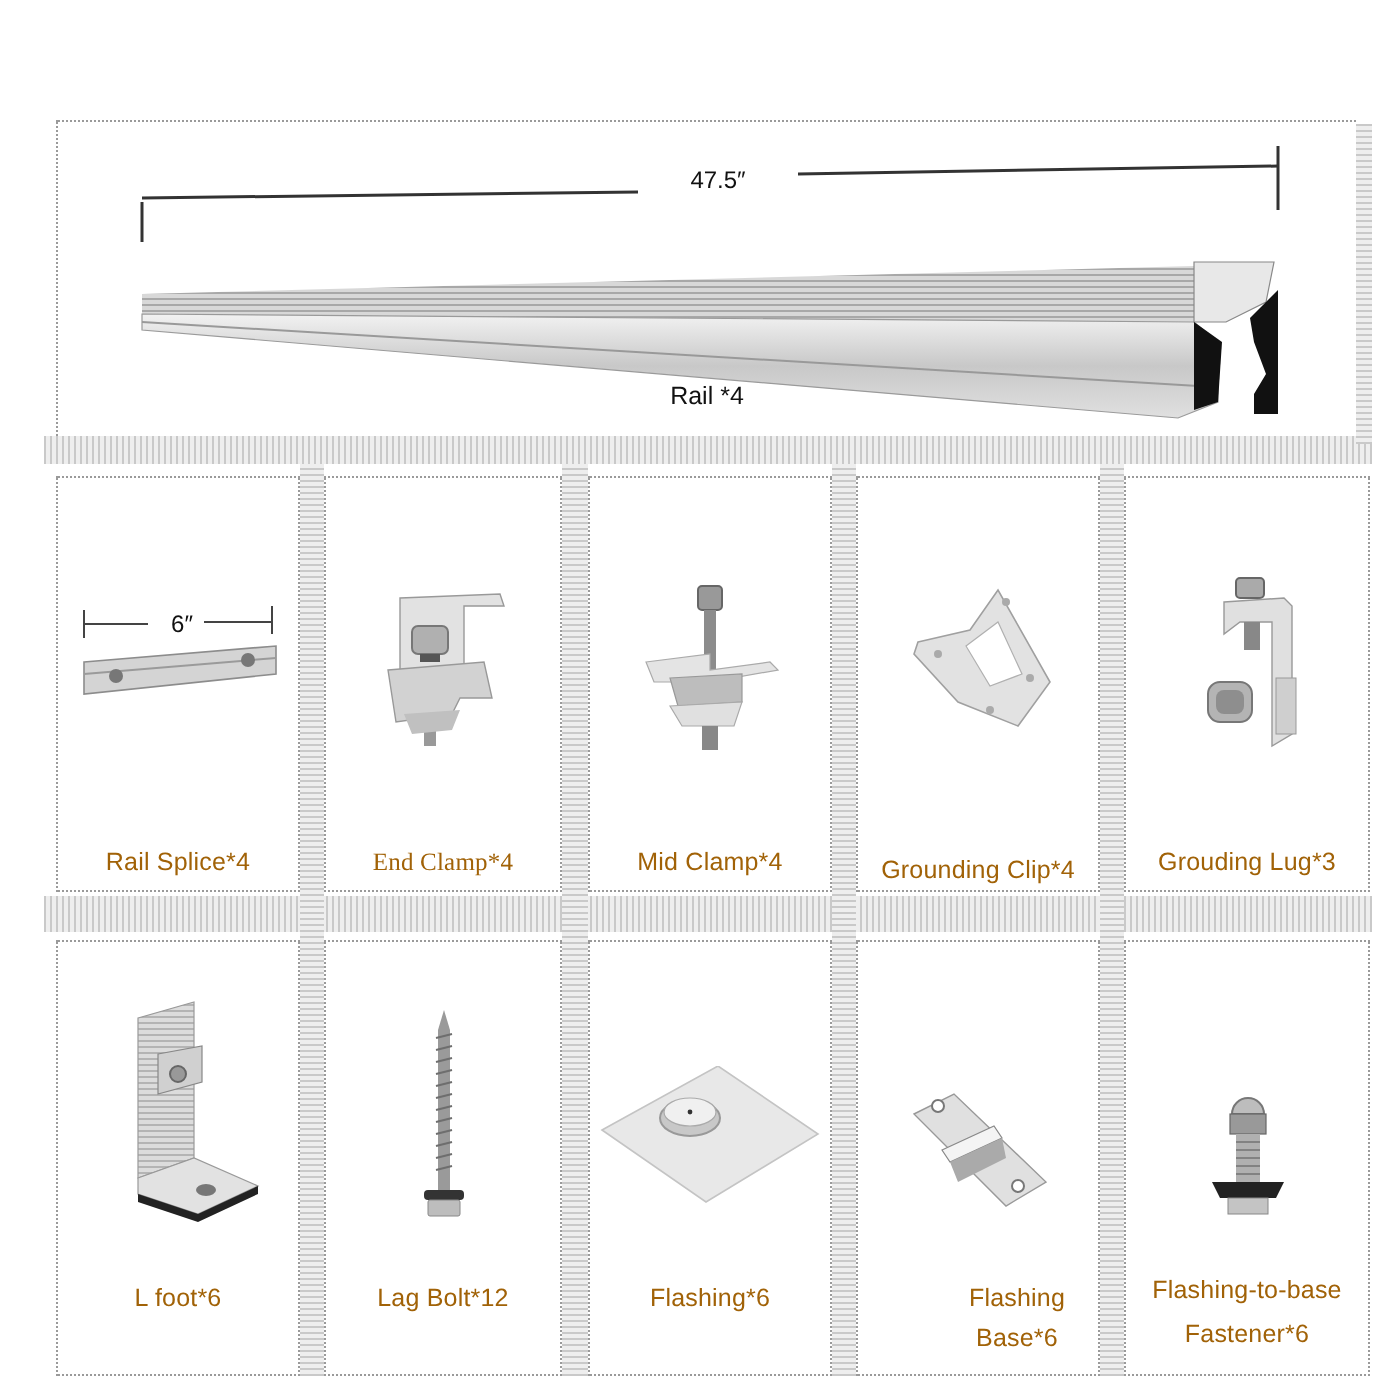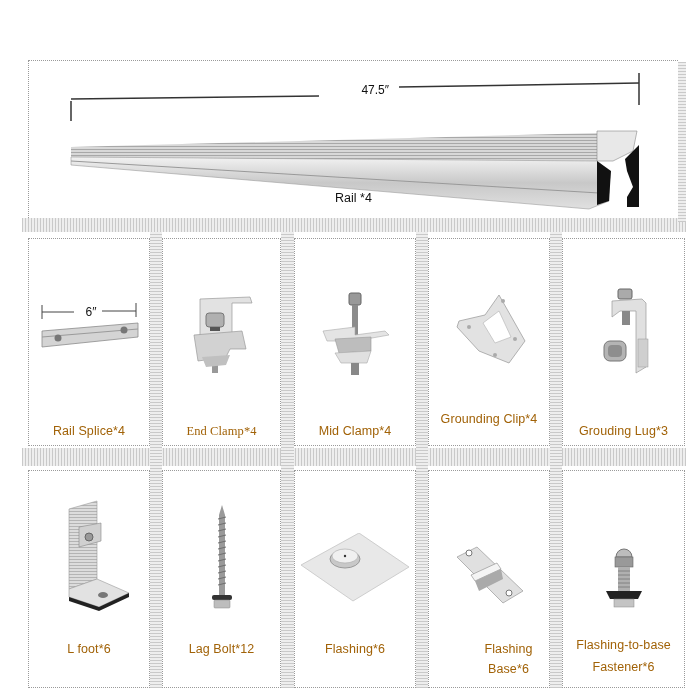--- a/index.html
+++ b/index.html
@@ -22,21 +22,21 @@
 <div class="hatch-v" style="left:416px;top:232px;width:12px;height:456px;"></div>
 <div class="hatch-v" style="left:550px;top:232px;width:12px;height:456px;"></div>
 
 <div class="panel" style="left:28px;top:60px;width:650px;height:158px;border-right:none;border-bottom:none;">
   <svg width="650" height="60" style="position:absolute;left:0;top:0;">
     <line x1="42" y1="40" x2="42" y2="62" stroke="#333" stroke-width="1.5"></line>
     <line x1="42" y1="38" x2="290" y2="35" stroke="#333" stroke-width="1.5"></line>
     <line x1="370" y1="26" x2="610" y2="22" stroke="#333" stroke-width="1.5"></line>
     <line x1="610" y1="12" x2="610" y2="44" stroke="#333" stroke-width="1.5"></line>
   </svg>
-  <div style="position:absolute;left:300px;top:22px;width:60px;text-align:right;font-size:12px;">47.5″</div>
+  <div style="position:absolute;left:300px;top:22px;width:60px;text-align:center;font-size:12px;">47.5″</div>
   <svg width="650" height="110" style="position:absolute;left:0;top:40px;">
     <defs>
       <linearGradient id="rg" x1="0" y1="0" x2="0" y2="1">
         <stop offset="0" stop-color="#f2f2f2"></stop>
         <stop offset="0.5" stop-color="#c8c8c8"></stop>
         <stop offset="1" stop-color="#e0e0e0"></stop>
       </linearGradient>
       <pattern id="ribs" width="6" height="3" patternUnits="userSpaceOnUse">
         <rect width="6" height="3" fill="#d8d8d8"></rect>
         <rect width="6" height="1" fill="#a8a8a8"></rect>
@@ -101,21 +101,21 @@
   <div class="art" style="top:52px;">
     <svg width="100" height="90">
       <polygon points="20,30 46,24 60,4 86,50 70,72 40,60 18,36" fill="#e2e2e2" stroke="#a0a0a0" stroke-width="0.8"></polygon>
       <polygon points="44,32 60,20 72,46 56,52" fill="#fff" stroke="#b0b0b0" stroke-width="0.6"></polygon>
       <circle cx="30" cy="36" r="2" fill="#aaa"></circle>
       <circle cx="64" cy="10" r="2" fill="#aaa"></circle>
       <circle cx="76" cy="48" r="2" fill="#aaa"></circle>
       <circle cx="56" cy="64" r="2" fill="#aaa"></circle>
     </svg>
   </div>
-  <div class="label" style="top:170px;">Grounding Clip*4</div>
+  <div class="label" style="top:186px;">Grounding Clip*4</div>
 </div>
 
 <div class="panel" style="left:562px;top:238px;width:123px;height:208px;">
   <div class="art" style="top:48px;">
     <svg width="100" height="100">
       <rect x="44" y="2" width="14" height="10" rx="2" fill="#aaa" stroke="#666"></rect>
       <polygon points="38,14 68,12 72,16 72,80 62,86 62,24 46,24 38,30" fill="#e0e0e0" stroke="#999" stroke-width="0.7"></polygon>
       <rect x="48" y="24" width="8" height="14" fill="#888"></rect>
       <rect x="30" y="54" width="22" height="20" rx="6" fill="#b4b4b4" stroke="#777"></rect>
       <rect x="34" y="58" width="14" height="12" rx="4" fill="#8e8e8e"></rect>

